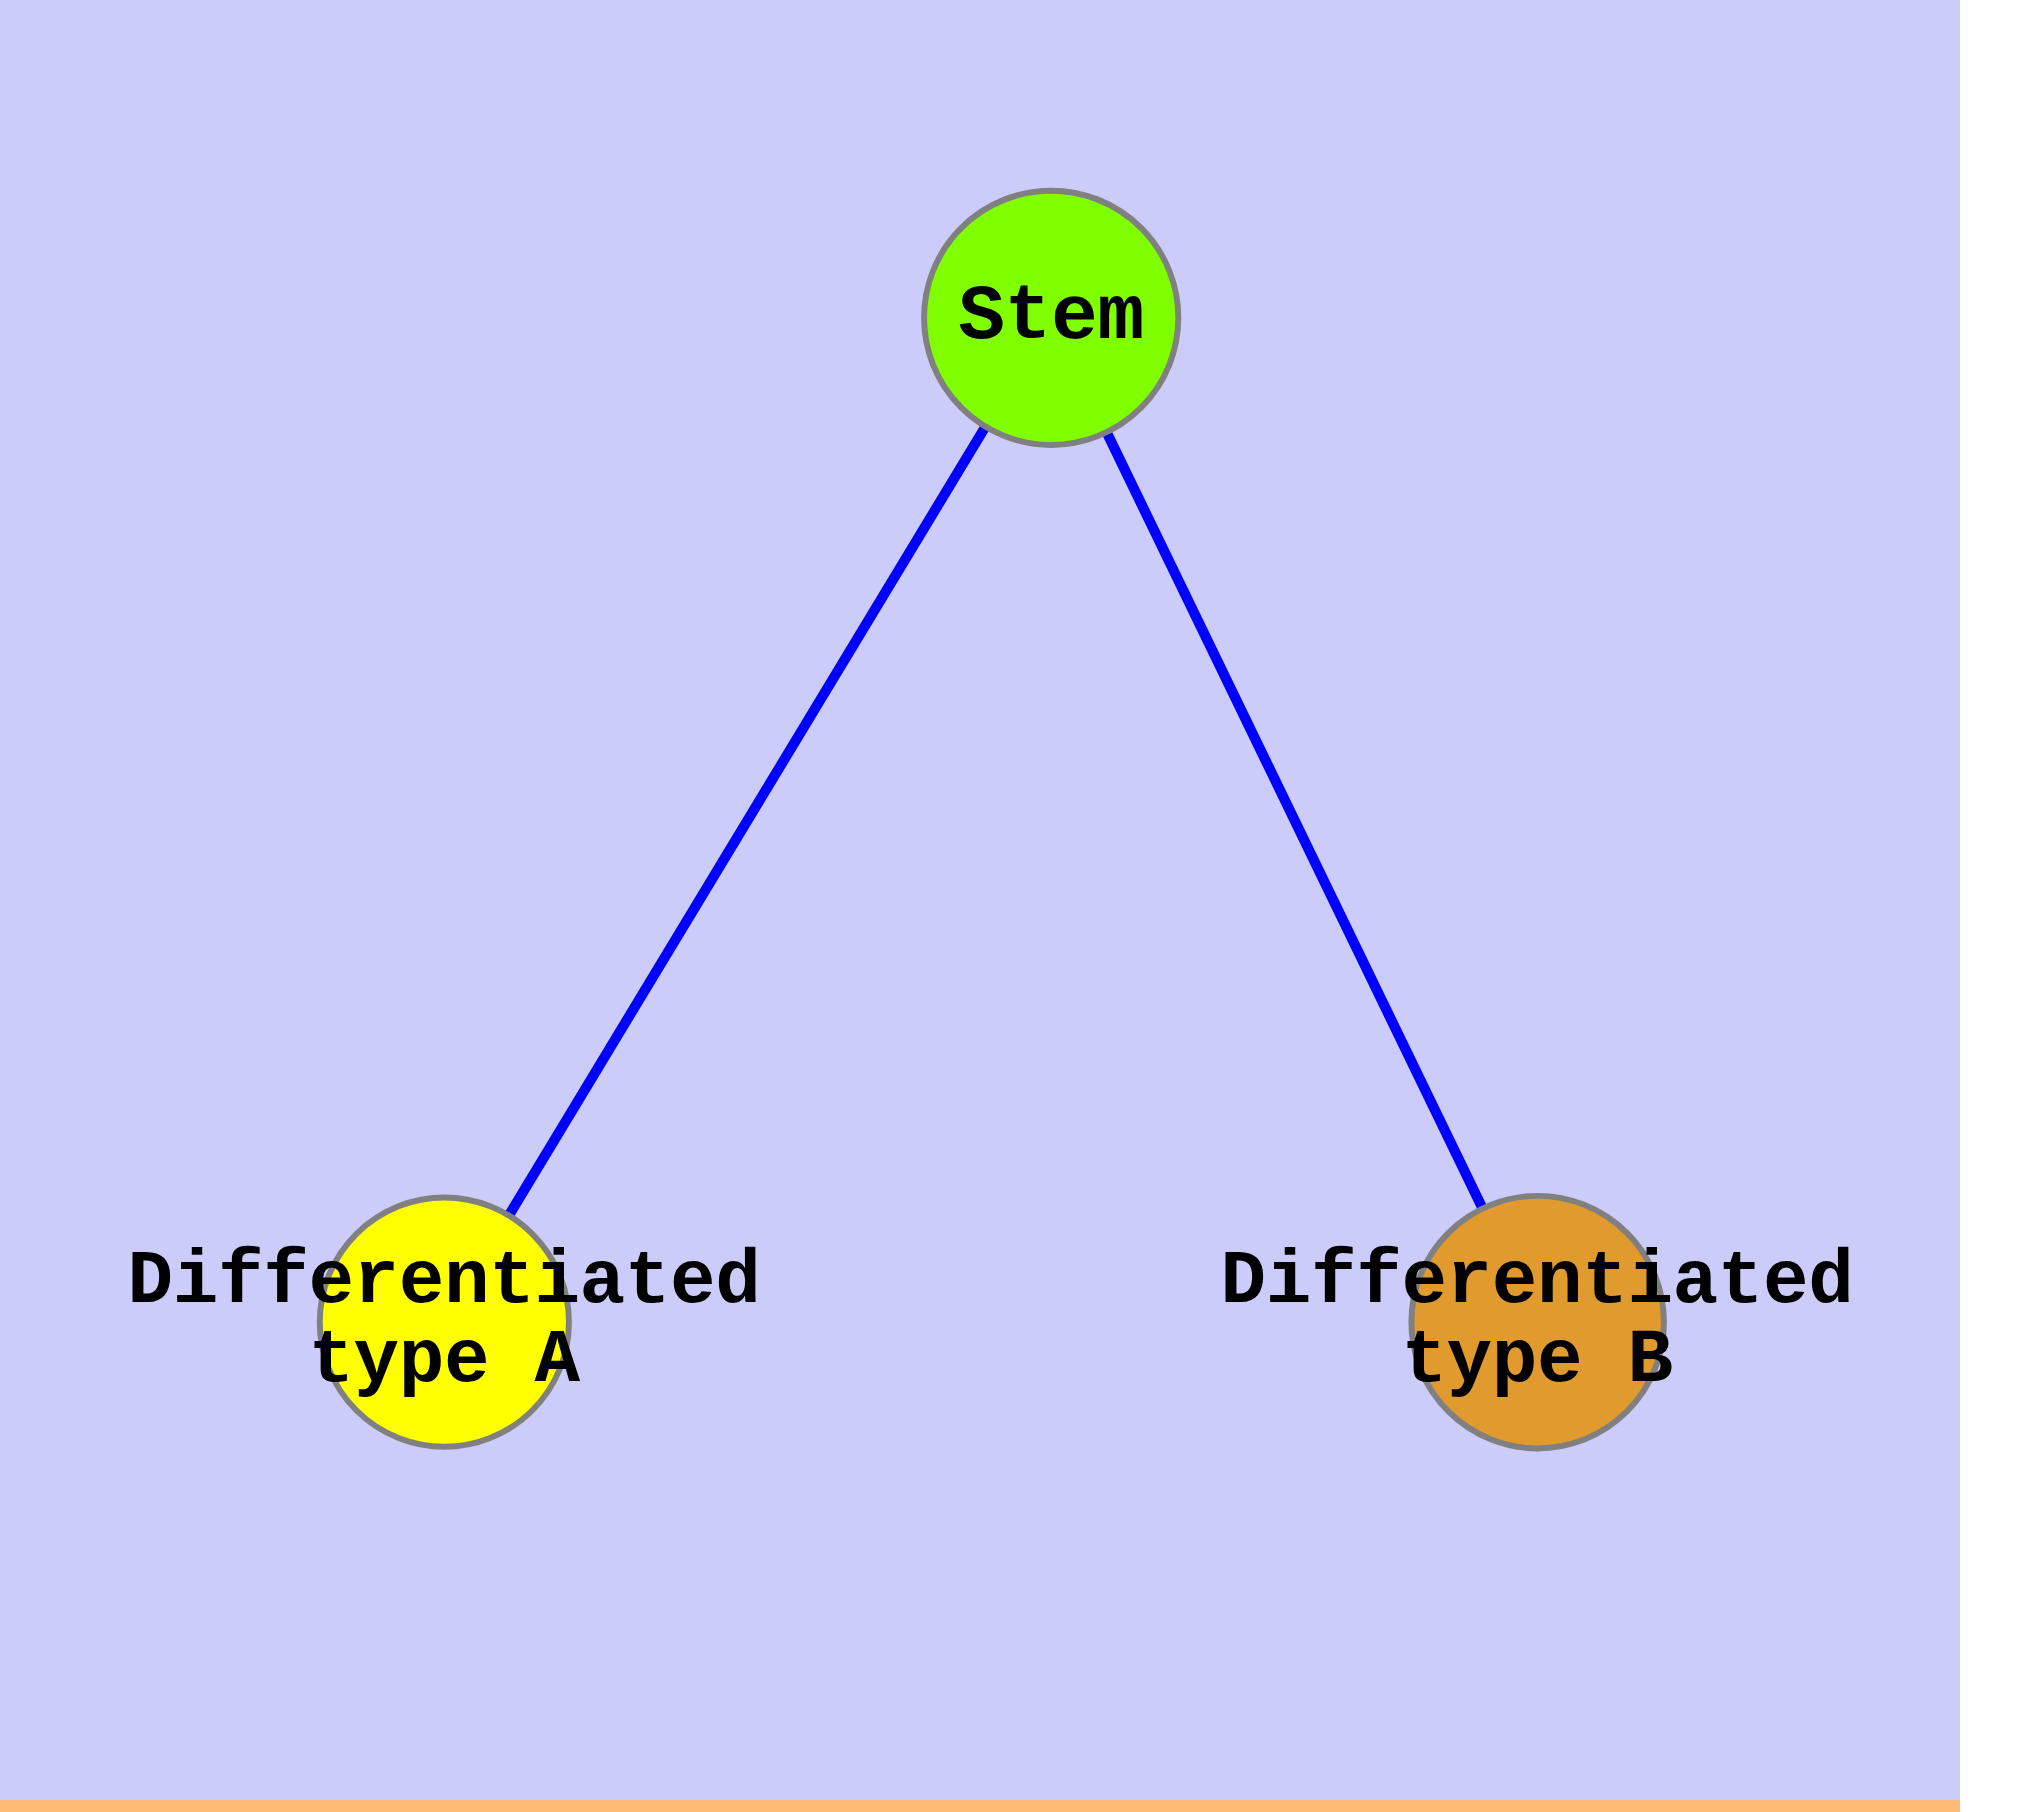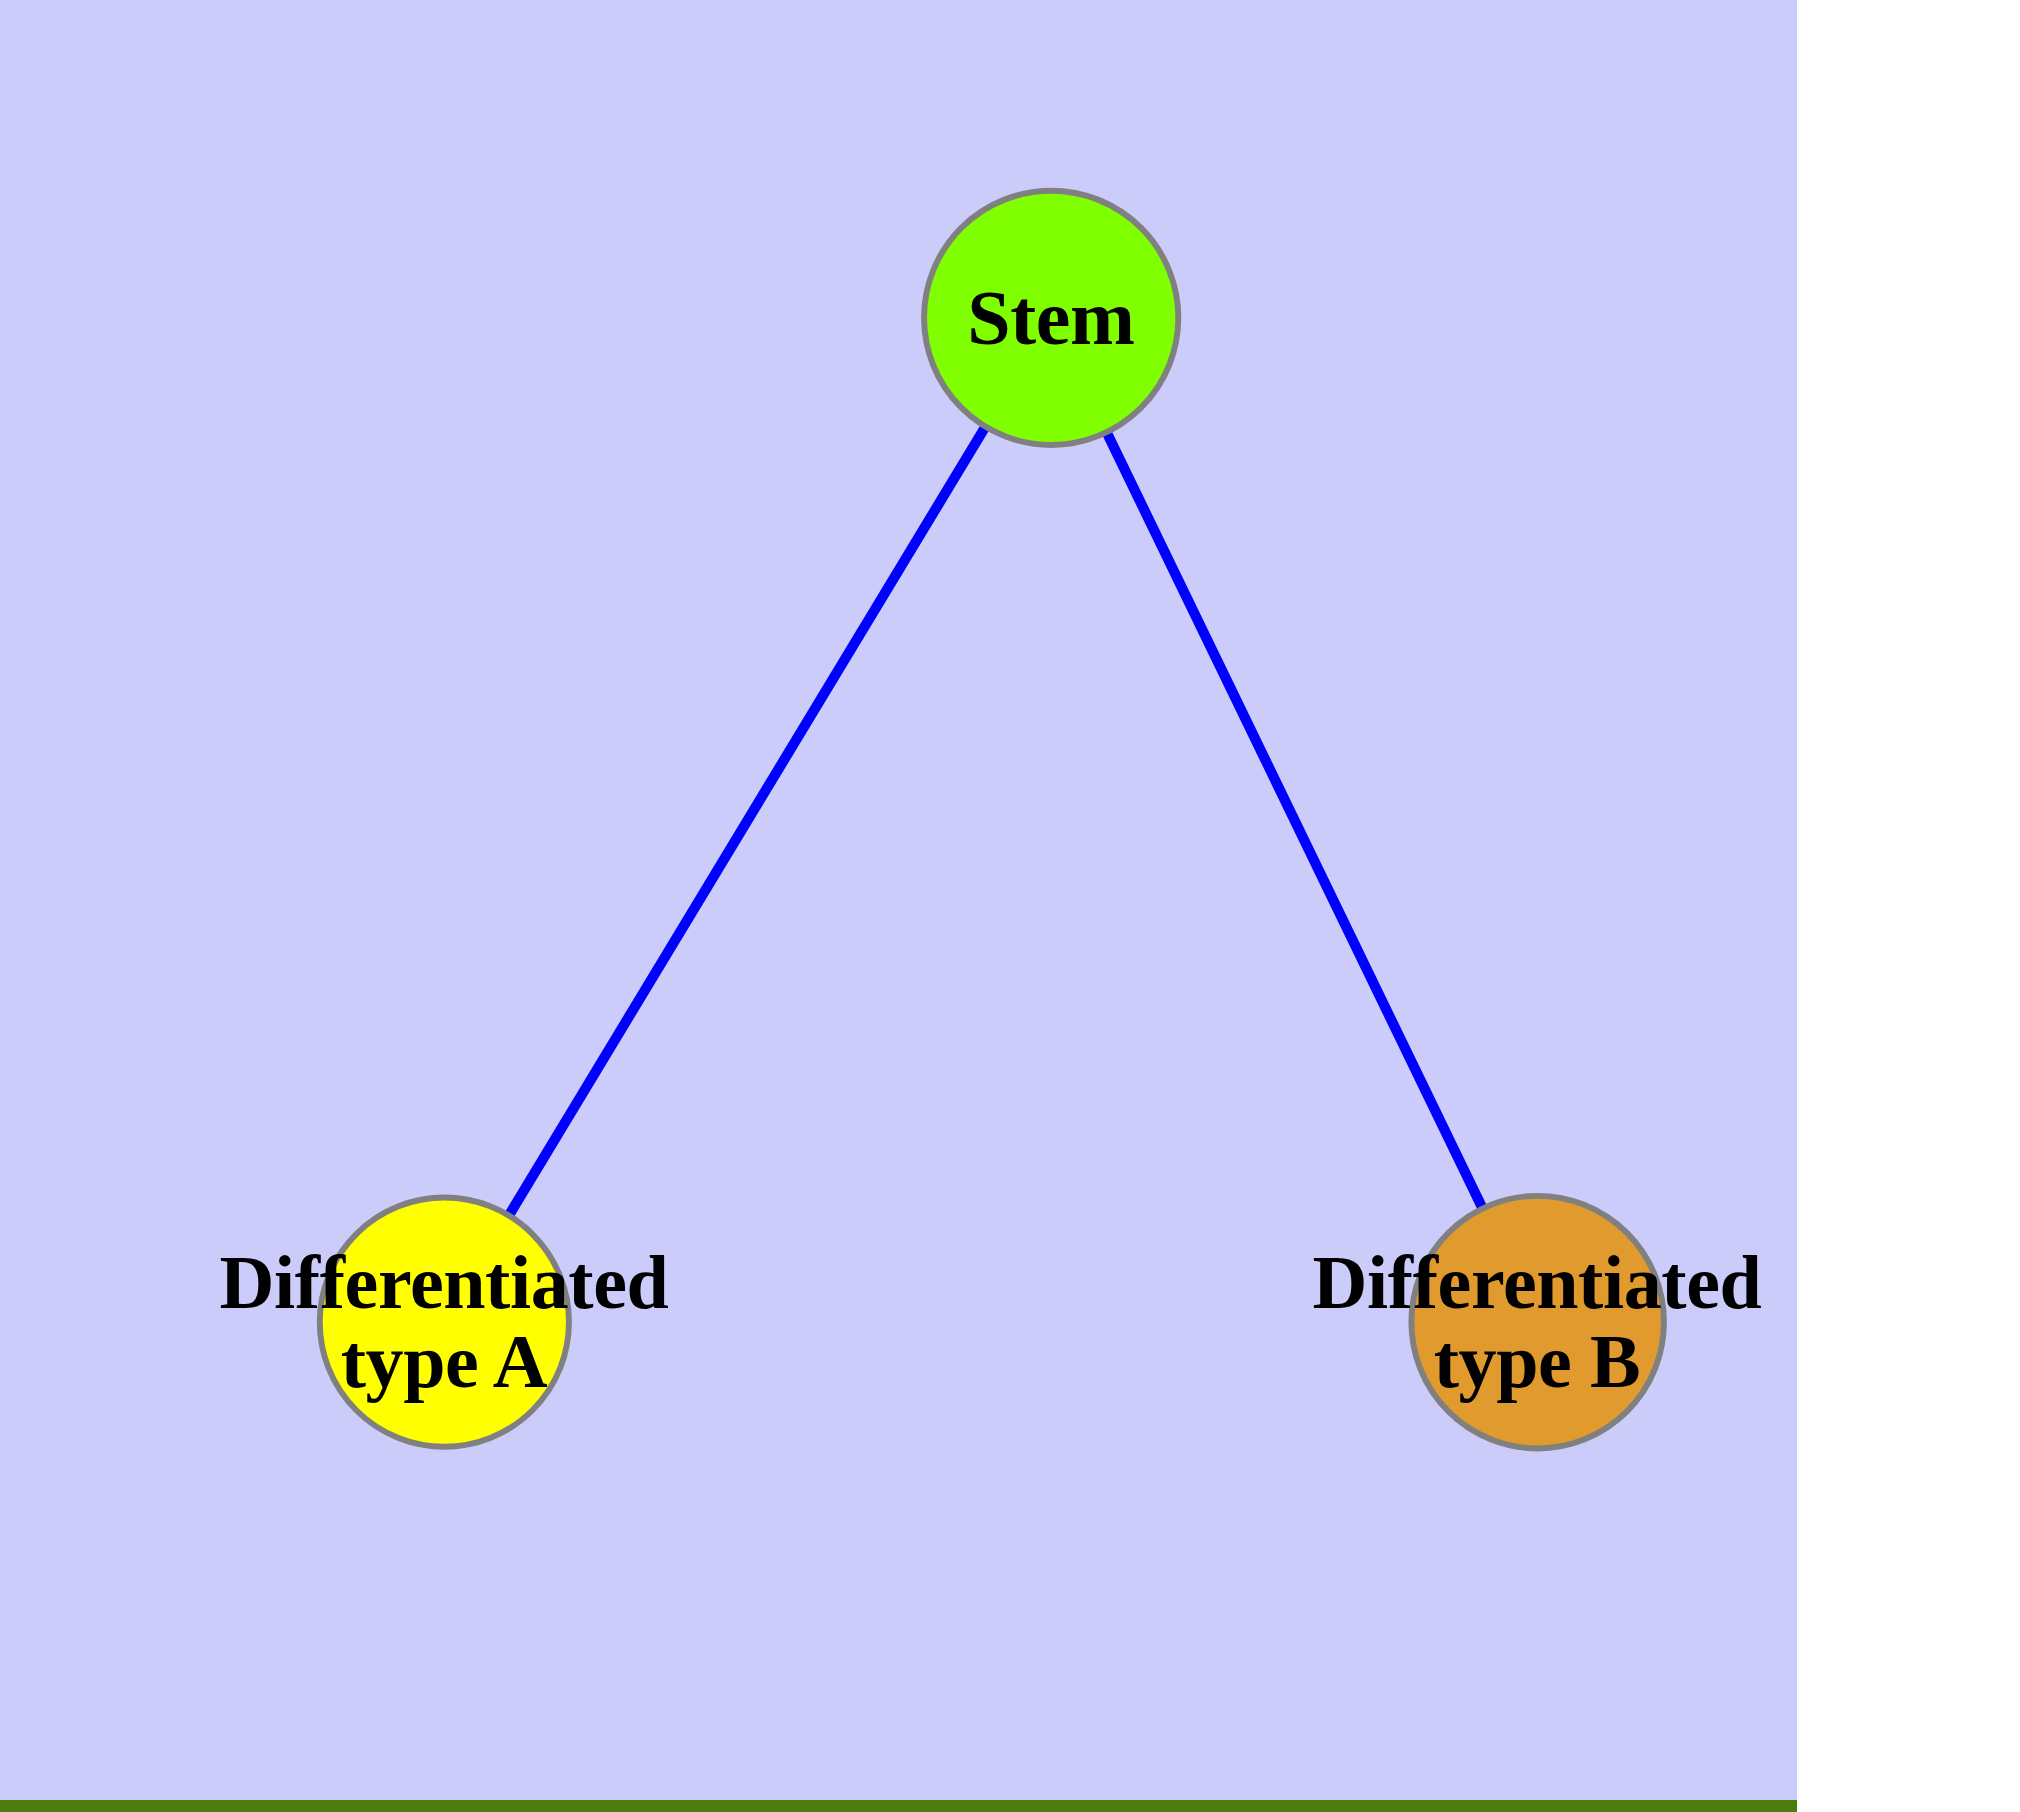--- a/index.html
+++ b/index.html
@@ -2,25 +2,25 @@
 <html style="font-size:13.6px"><head>
 <meta charset="utf-8">
 <style>
   html, body {
     margin: 0;
     padding: 0;
     background: #ffffff;
   }
   #canvas {
     position: relative;
-    width: 1797px;
+    width: 1960px;
     height: 1812px;
-    background: #4d7c0f;
+    background: #fdba74;
     overflow: hidden;
-    font-family: Liberation Serif, serif;
+    font-family: Liberation Mono, monospace;
   }
   #plot-bg {
     position: absolute;
     left: 0;
     top: 0;
     width: 2007px;
     height: 1800px;
     background: #ccccfa;
   }
   #graph-svg {

